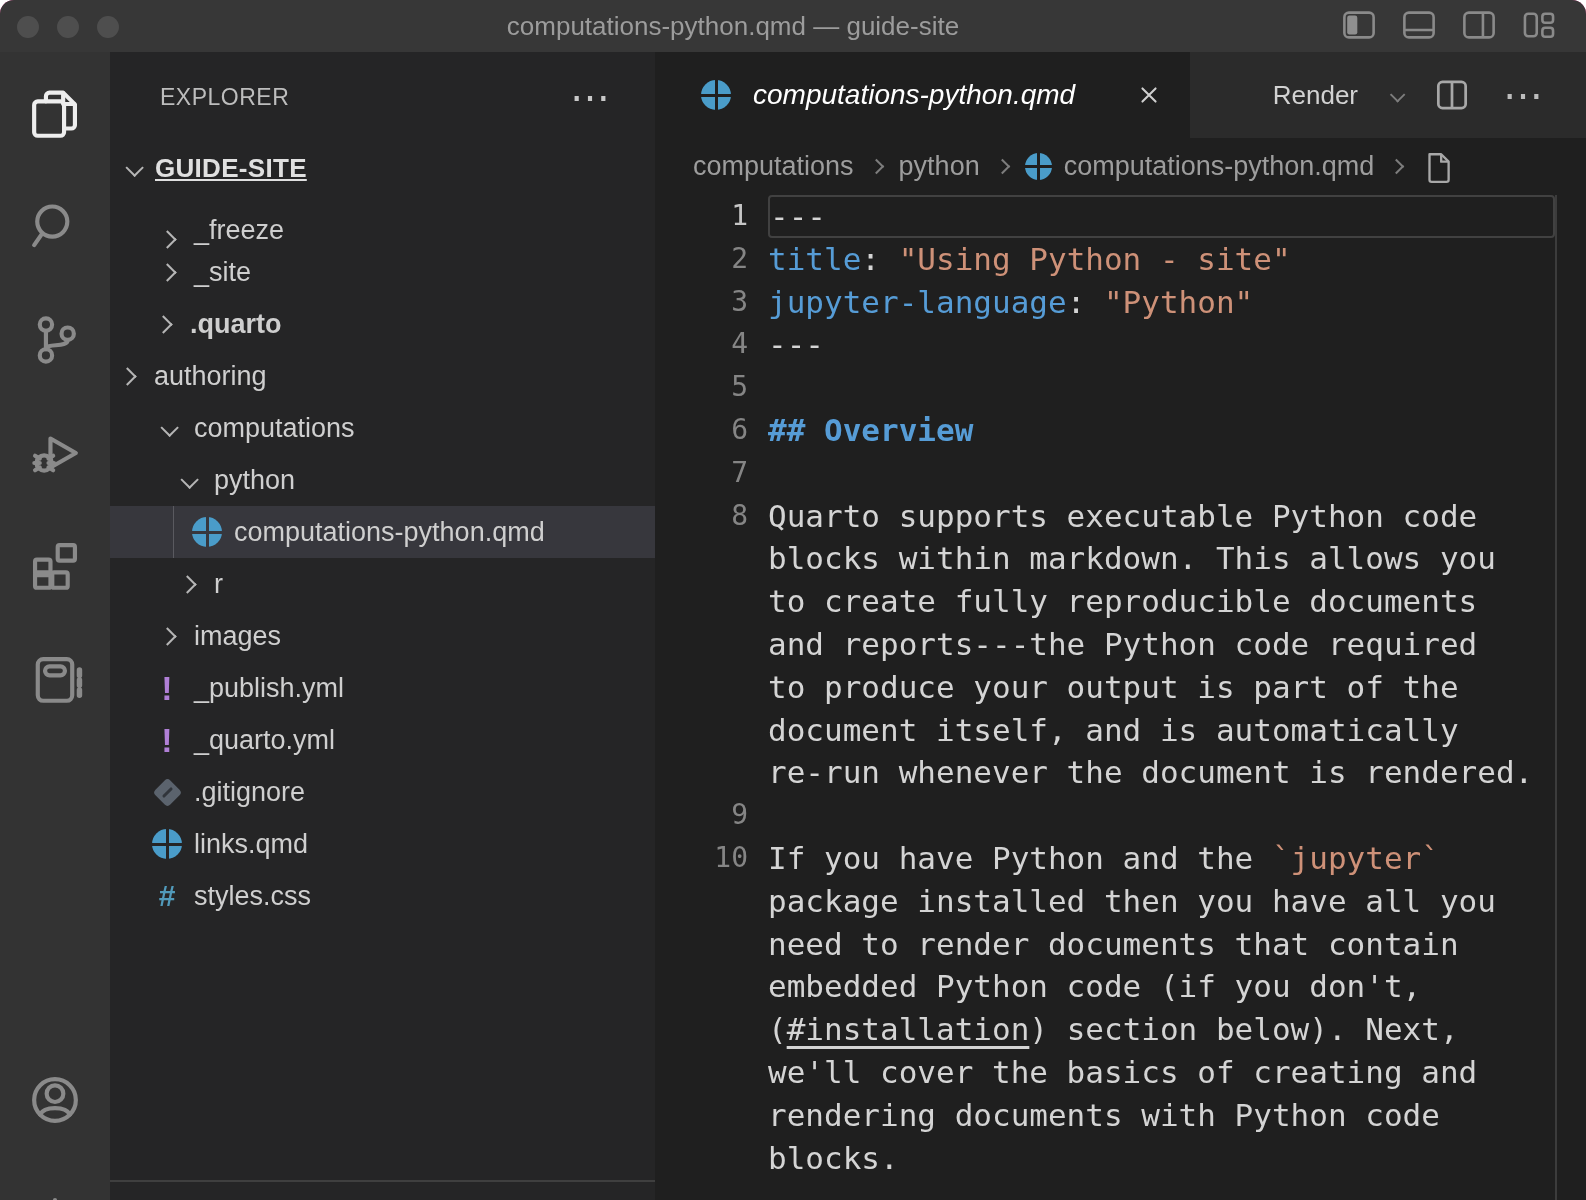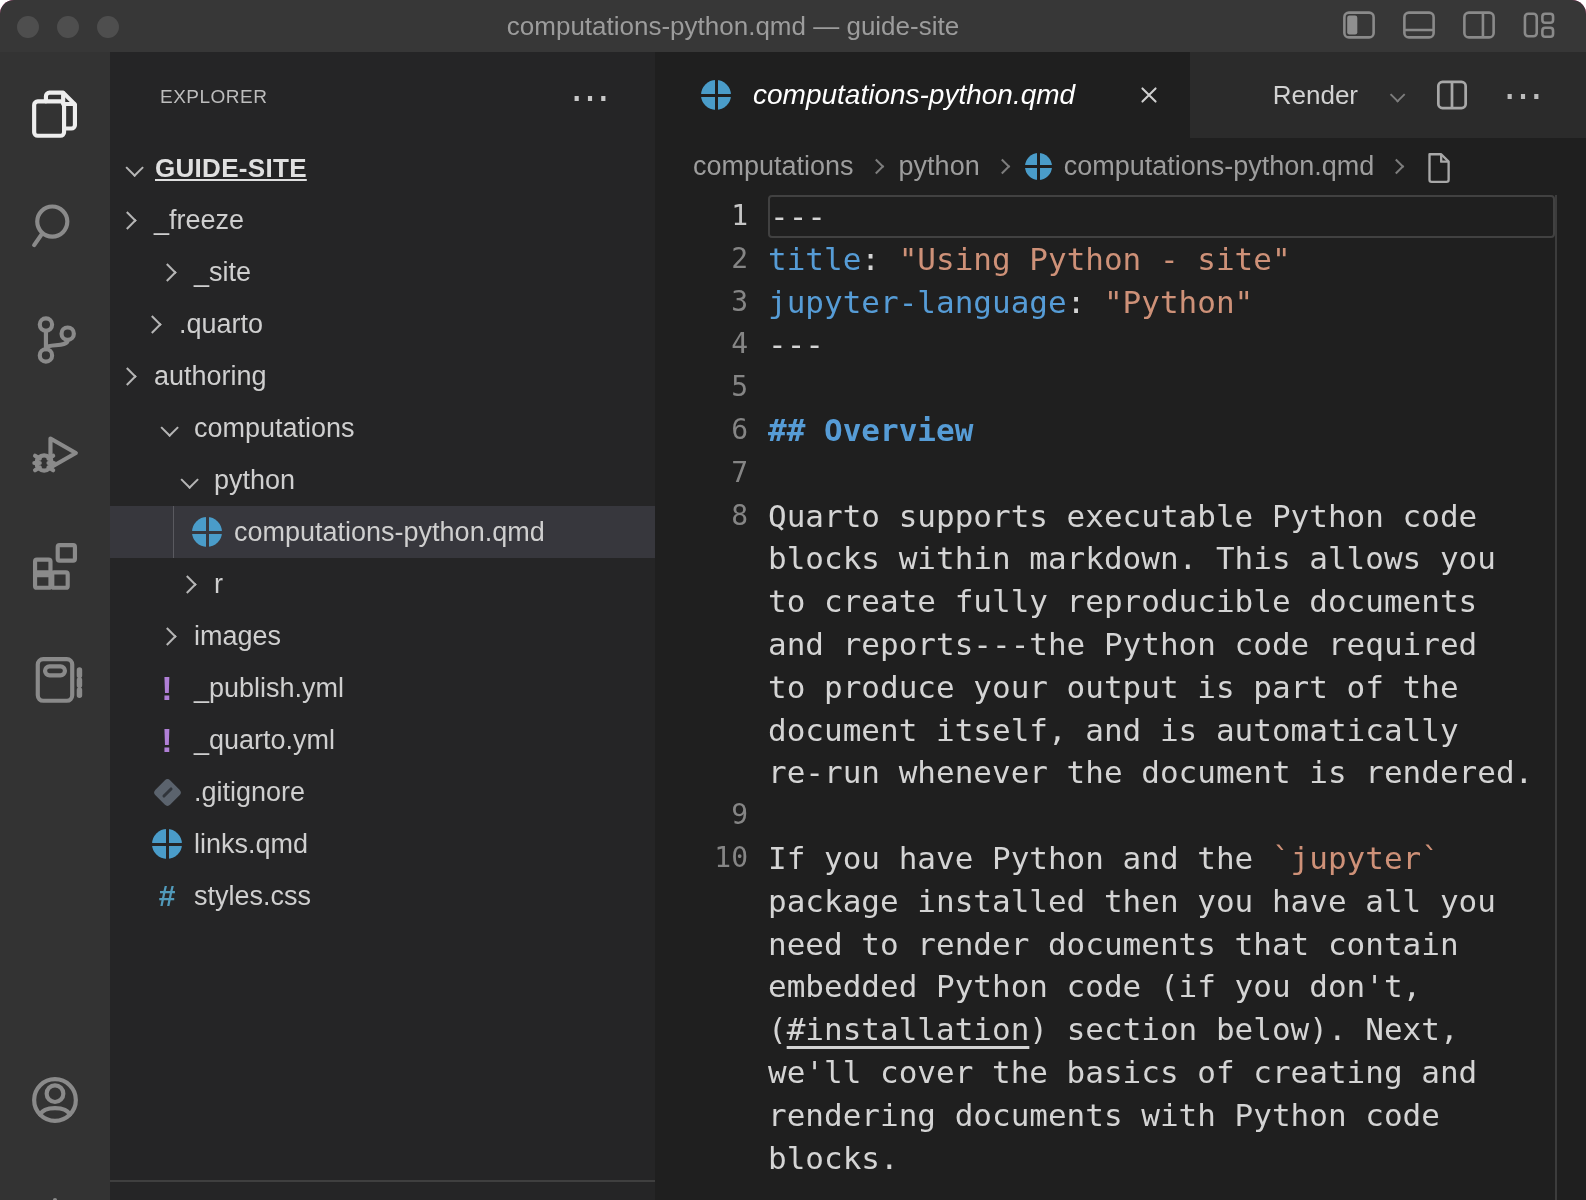--- a/index.html
+++ b/index.html
@@ -18,21 +18,21 @@
   .activitybar{position:absolute;left:0;top:52px;bottom:0;width:110px;background:#333333;}
   .ab-icon{width:110px;height:60px;display:flex;align-items:center;justify-content:center;}
   .ab-stack .ab-icon{margin-bottom:53px;}
   .ab-stack{padding-top:32px;}
   .ab-bottom{position:absolute;left:0;top:1018px;width:110px;}
   .ab-gear{position:absolute;left:0;top:1138px;width:110px;}
   
   .sidebar{position:absolute;left:110px;top:52px;bottom:0;width:545px;background:#252526;overflow:hidden;}
   .pane-header{position:absolute;top:0;left:0;right:0;height:90px;display:flex;align-items:center;
     padding:0 44px 0 50px;box-sizing:border-box;}
-  .pane-title{font-size:19px;color:#bdbdbd;letter-spacing:.5px;}
+  .pane-title{font-size:23px;color:#bdbdbd;letter-spacing:.5px;}
   .pane-dots{margin-left:auto;font-size:40px;color:#c8c8c8;line-height:20px;letter-spacing:1px;}
   .root-row{position:absolute;top:90px;left:0;right:0;height:52px;display:flex;align-items:center;padding-left:16px;}
   .root-label{margin-left:16px;font-size:26px;font-weight:bold;color:#e0e0e0;letter-spacing:.3px;text-decoration:underline;}
   #tree{position:absolute;top:142px;left:0;right:0;}
   .tree-row{height:52px;display:flex;align-items:center;font-size:27px;color:#cfcfcf;
     position:relative;--bg:#252526;cursor:default;}
   .tree-row.selected{background:#37373d;--bg:#37373d;}
   .guide-line{position:absolute;left:63px;top:0;bottom:0;width:1px;background:#5a5a60;}
   .icon-slot{width:34px;display:flex;align-items:center;justify-content:center;flex:none;}
   .tree-label{margin-left:10px;white-space:nowrap;}
@@ -192,33 +192,33 @@
   <div class="sidebar">
     <div class="pane-header">
       <span class="pane-title">EXPLORER</span>
       <span class="pane-dots">⋯</span>
     </div>
     <div class="root-row">
       <span class="chev down"></span>
       <span class="root-label">GUIDE-SITE</span>
     </div>
     <div id="tree">
-        <div class="tree-row" style="">
+        <div class="tree-row" style="padding-left: 40px; align-items: flex-end;">
           <span class="icon-slot">
             <span class="chev right"></span>
           </span>
           <span class="tree-label">_freeze</span>
         </div>
         <div class="tree-row" style="padding-left: 40px;">
           <span class="icon-slot">
             <span class="chev right"></span>
           </span>
           <span class="tree-label">_site</span>
         </div>
-        <div class="tree-row" style="padding-left: 25px;">
+        <div class="tree-row" style="padding-left: 36px; font-weight: bold;">
           <span class="icon-slot">
             <span class="chev right"></span>
           </span>
           <span class="tree-label">.quarto</span>
         </div>
         <div class="tree-row" style="">
           <span class="icon-slot">
             <span class="chev right"></span>
           </span>
           <span class="tree-label">authoring</span>

